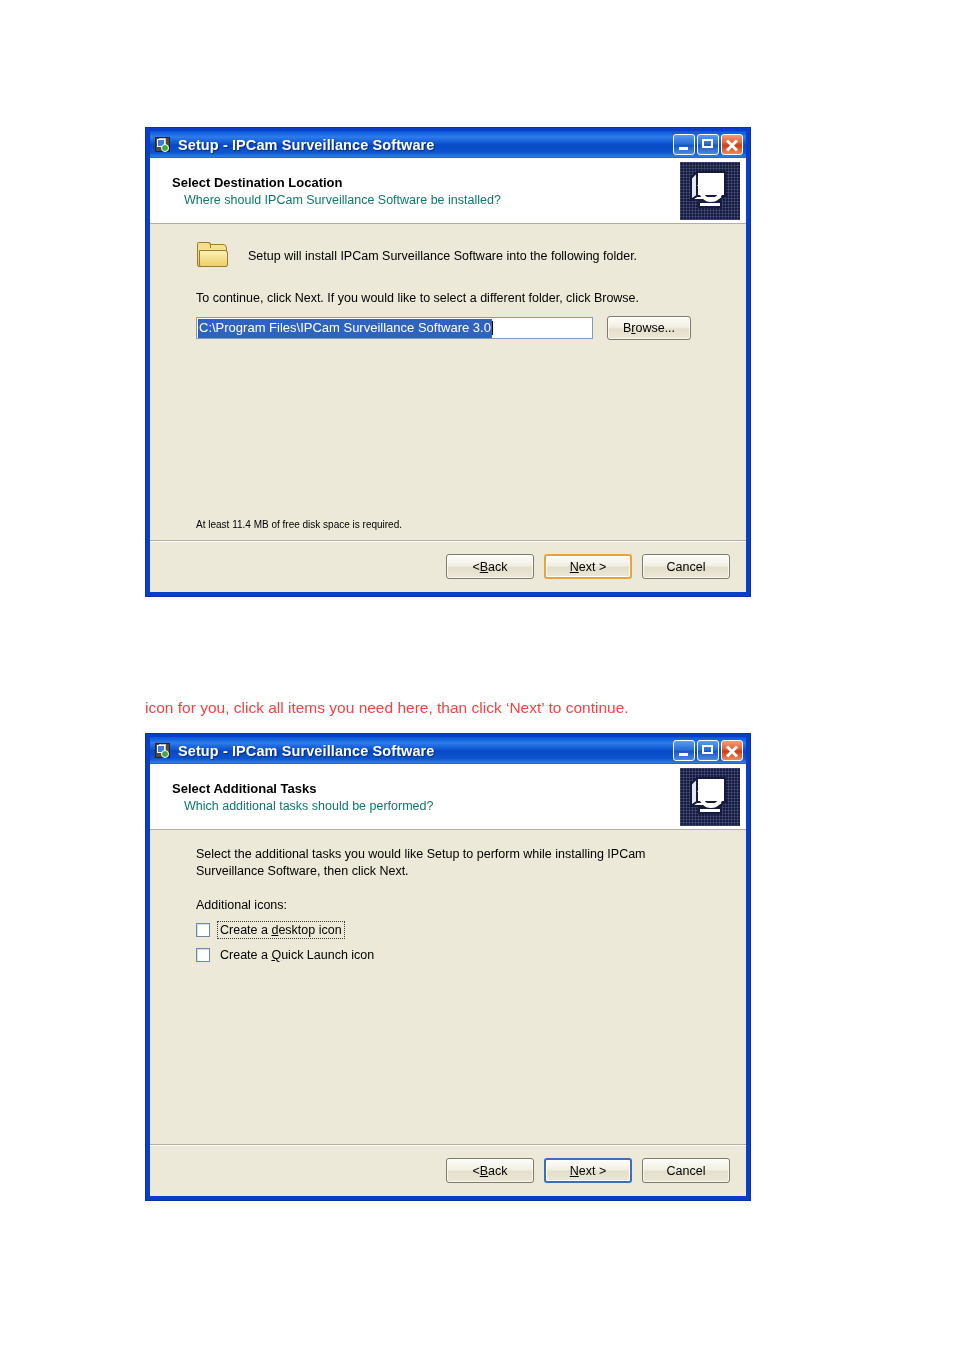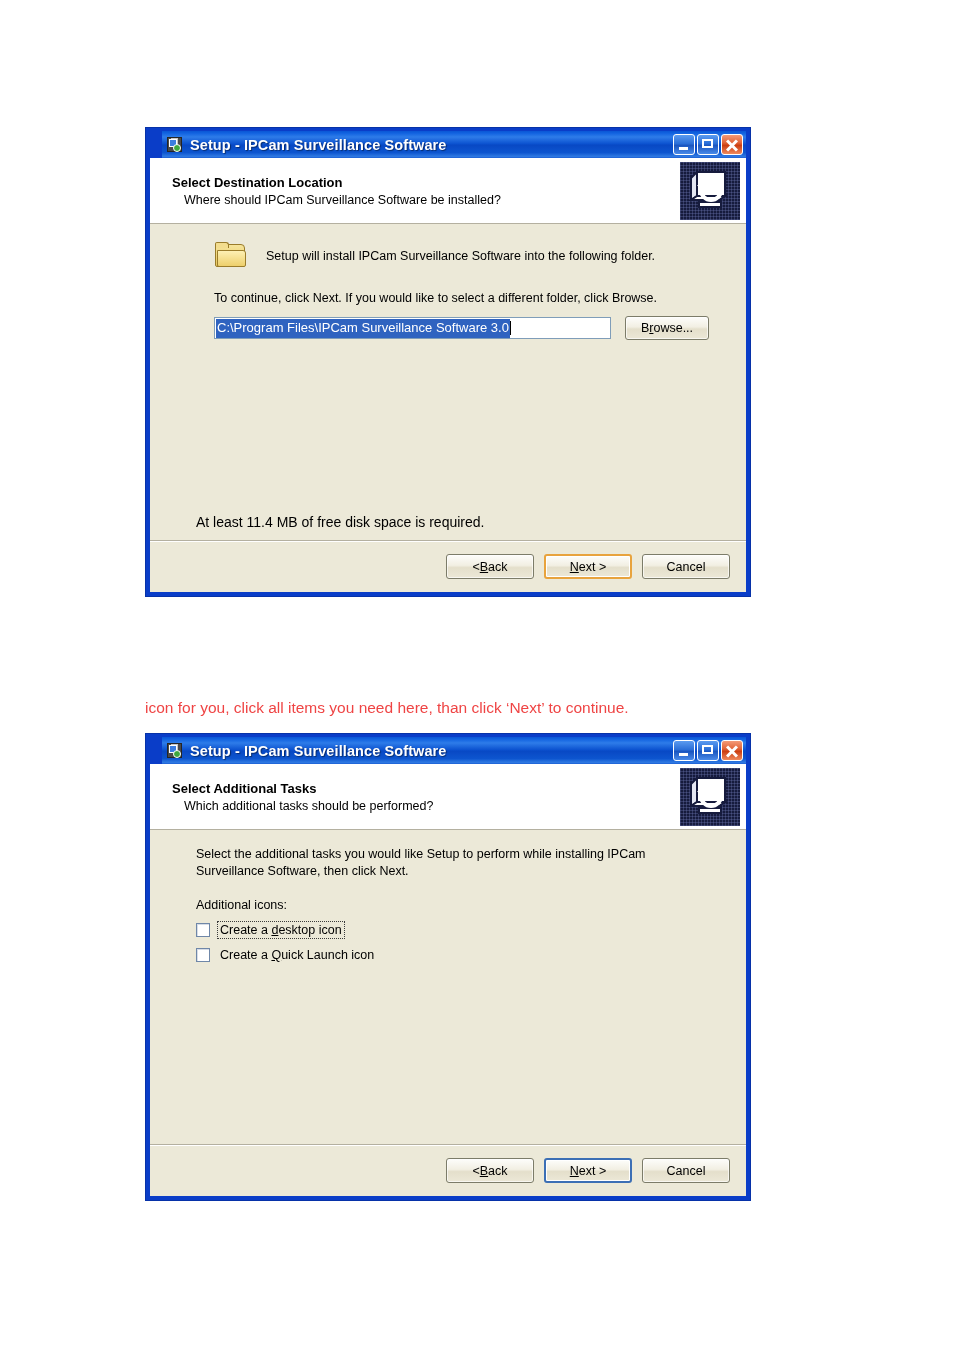--- a/index.html
+++ b/index.html
@@ -27,21 +27,20 @@
   .titlebar {
     height: 27px;
     background: linear-gradient(to bottom,
         #0a56d6 0%, #1163e0 8%, #2e7ce9 22%, #0b51cf 48%,
         #0848c4 52%, #0d55cf 80%, #2f79e2 94%, #1c5fd4 100%);
     display: flex;
     align-items: center;
     padding: 0 2px 0 4px;
     box-sizing: border-box;
     position: relative;
-    margin-left: 12px;
   }
   .title-icon {
     width: 18px; height: 18px;
     margin-right: 6px;
     position: relative;
     flex: 0 0 auto;
   }
   .title-icon .disk {
     position: absolute; left: 1px; top: 1px;
     width: 15px; height: 15px;
@@ -131,21 +130,21 @@
     position: relative;
     flex: 0 0 auto;
     gap: 20px;
   }
   .wiz-header .htexts { flex: 1 1 auto; }
   .wiz-title {
     font-size: 13px; font-weight: bold; color: #000;
     margin-bottom: 3px;
   }
   .wiz-sub {
-    font-size: 12.5px; color: #000000; padding-left: 12px;
+    font-size: 12.5px; color: #0f766e; padding-left: 12px;
   }
   .banner-icon {
     width: 60px; height: 58px;
     background: #161b3d;
     margin-right: 6px;
     position: relative;
     flex: 0 0 auto;
     overflow: hidden;
   }
   .banner-icon .dots {
@@ -153,21 +152,21 @@
     background-image:
       linear-gradient(to right, rgba(120,130,190,.30) 1px, transparent 1px),
       linear-gradient(to bottom, rgba(120,130,190,.30) 1px, transparent 1px);
     background-size: 3px 3px;
   }
   .banner-icon svg { position: absolute; left: 5px; top: 4px; }
 
   
   .page {
     flex: 1 1 auto;
-    padding: 18px 20px 0 64px;
+    padding: 18px 20px 0 46px;
     box-sizing: border-box;
     font-size: 12.5px;
     color: #000;
     position: relative;
   }
   .row-folder { display: flex; align-items: center; gap: 18px; margin-bottom: 22px; }
   .folder-icon { width: 34px; height: 27px; position: relative; flex: 0 0 auto; }
   .folder-icon .back {
     position: absolute; left: 1px; top: 2px;
     width: 30px; height: 23px;
@@ -237,21 +236,21 @@
   }
   .btn.focus-blue {
     border: 2px solid #3c6fb5;
     box-shadow: inset 0 0 0 1px #ffffff;
   }
   .btn u { text-decoration: underline; }
 
   .disk-note {
     position: absolute;
     left: 46px; bottom: 10px;
-    font-size: 14px;
+    font-size: 10px;
   }
 
   
   .btnbar {
     flex: 0 0 auto;
     height: 52px;
     border-top: 1px solid #b4b0a0;
     box-shadow: inset 0 1px 0 #ffffff;
     display: flex;
     align-items: center;

